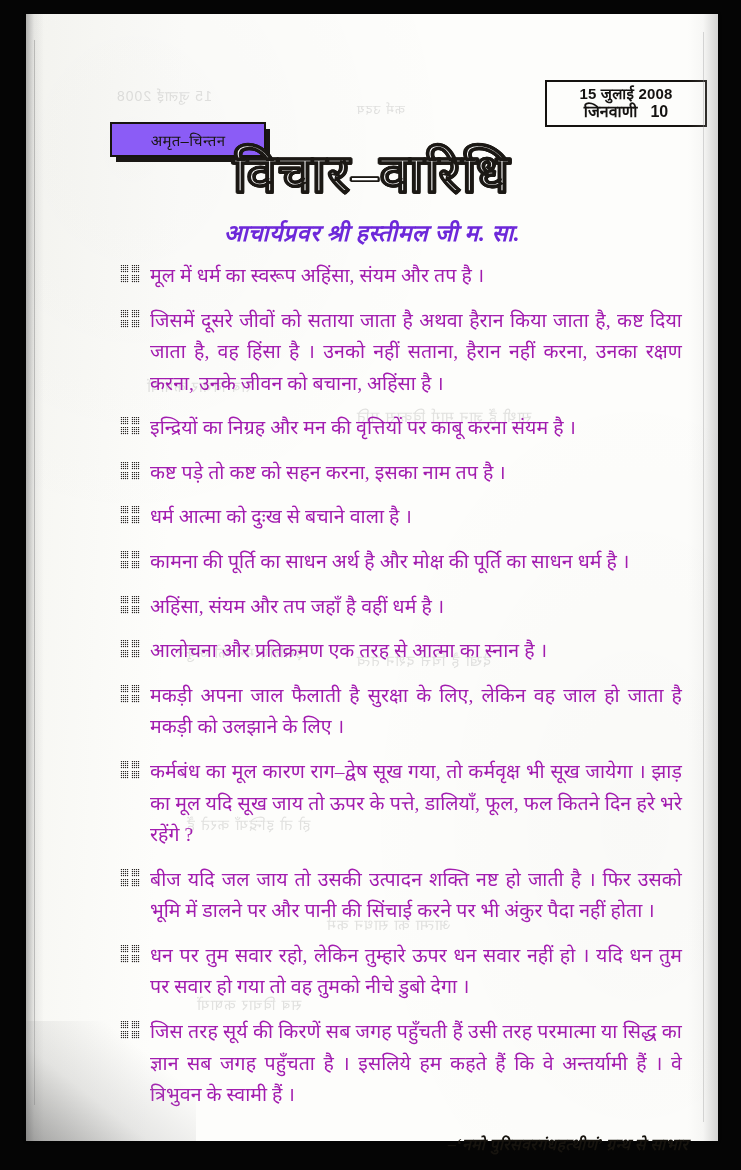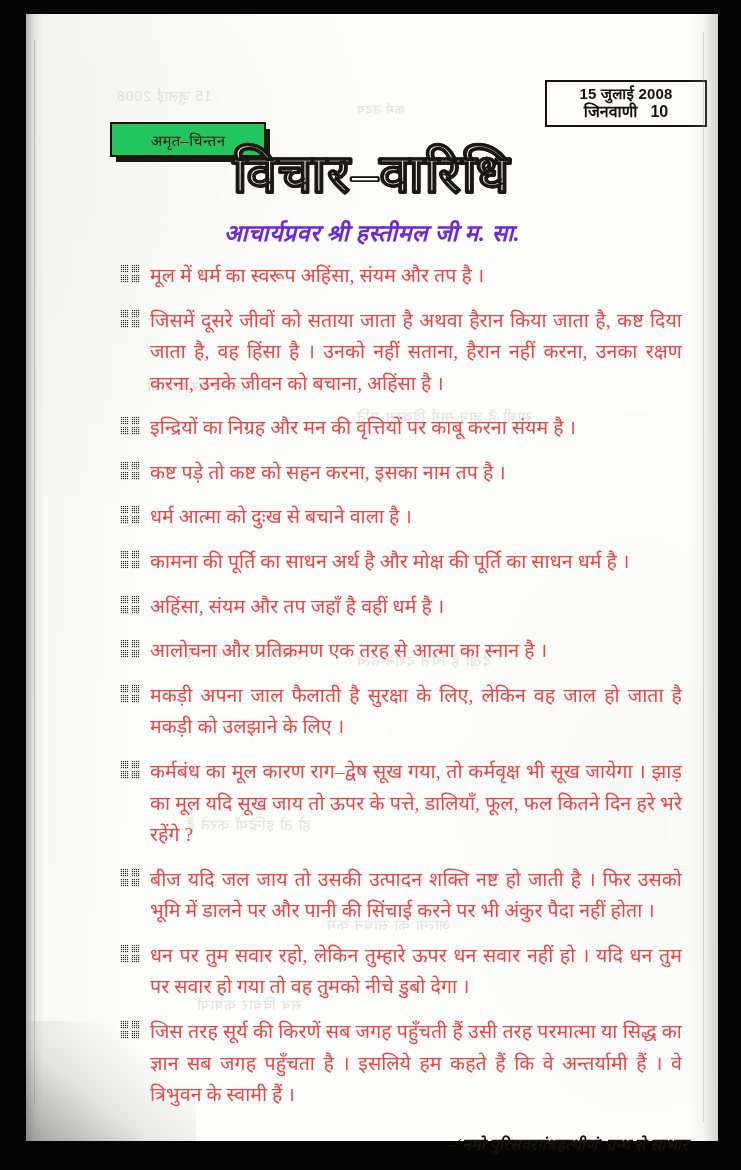--- a/index.html
+++ b/index.html
@@ -140,21 +140,21 @@
     position: absolute;
     left: 6px; top: 7px;
     width: 154px; height: 33px;
     background: #1a1714;
   }
   #section-banner {
     position: absolute;
     left: 0; top: 0;
     width: 152px; height: 31px;
     border: 2.5px solid #17140f;
-    background: #22c55e;
+    background: #8b5cf6;
     display: flex;
     align-items: center;
     justify-content: center;
   }
   #section-banner-label {
     font-family: "Liberation Sans", sans-serif;
     font-size: 15px;
     color: #181512;
     letter-spacing: 0.3px;
   }
@@ -218,21 +218,21 @@
     background-color: #2a2622;
     background-image:
       repeating-linear-gradient(0deg, rgba(255,255,255,0.85) 0 1px, rgba(255,255,255,0) 1px 2px),
       repeating-linear-gradient(90deg, rgba(255,255,255,0.85) 0 1px, rgba(255,255,255,0) 1px 2px);
   }
   .sutra-text {
     flex: 1 1 auto;
     font-family: "Liberation Serif", "DejaVu Serif", serif;
     font-size: 19.5px;
     line-height: 1.62;
-    color: #ef4444;
+    color: #a21caf;
     text-align: justify;
     text-justify: inter-word;
     letter-spacing: 0.1px;
   }
   .sutra-text.one-line { text-align: left; }
 
   
   #attribution {
     position: absolute;
     right: 30px;

